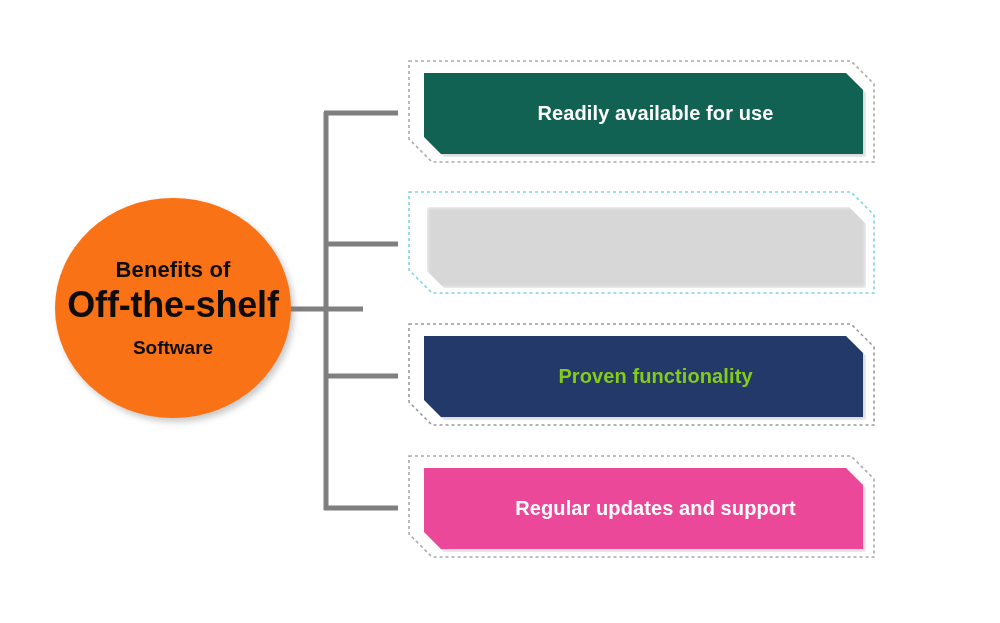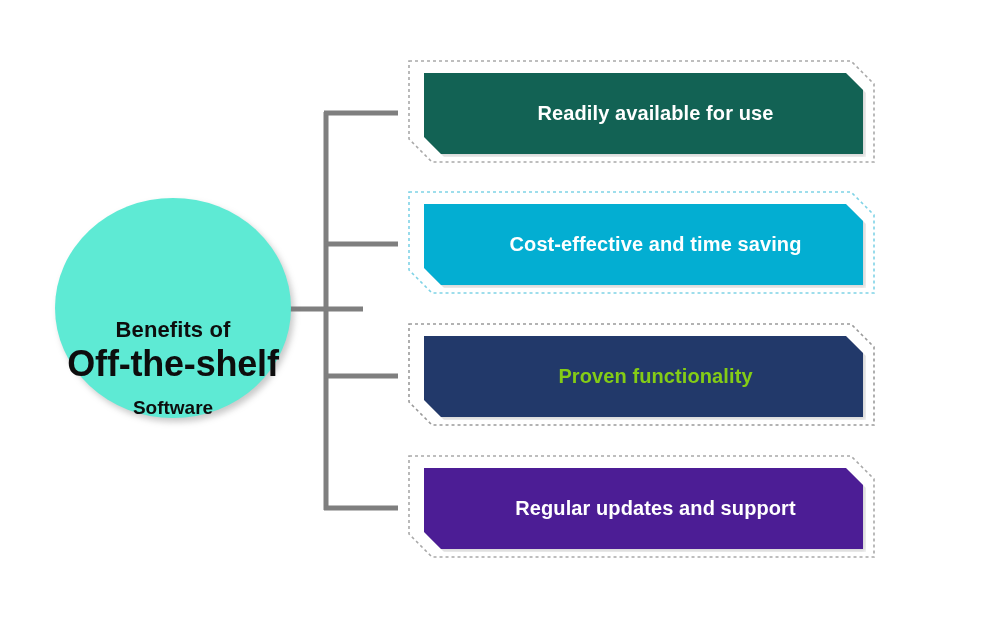--- a/index.html
+++ b/index.html
@@ -129,59 +129,56 @@
 
     <line x1="324" y1="113" x2="398" y2="113" stroke="#7f7f7f" stroke-width="5"></line>
 
     <line x1="324" y1="244" x2="398" y2="244" stroke="#7f7f7f" stroke-width="5"></line>
 
     <line x1="324" y1="376" x2="398" y2="376" stroke="#7f7f7f" stroke-width="5"></line>
 
     <line x1="324" y1="508" x2="398" y2="508" stroke="#7f7f7f" stroke-width="5"></line>
   </svg>
 
-  <div class="circle-node" style="background: #5eead4; color: rgb(13, 13, 13); justify-content: flex-end;">
+  <div class="circle-node" style="background: #f97316; color: rgb(13, 13, 13);">
     <span class="circle-line-1">Benefits of</span>
     <span class="circle-line-2">Off-the-shelf</span>
     <span class="circle-line-3">Software</span>
   </div>
 
   <div class="branch" style="top:60px; height:103px;">
     <svg class="outline-svg" viewBox="0 0 467 103" preserveAspectRatio="none">
       <polygon points="1,1 443,1 466,24 466,102 24,102 1,79" fill="none" stroke="#a9a9a9" stroke-width="1.6" stroke-dasharray="3,3" vector-effect="non-scaling-stroke"></polygon>
     </svg>
     <div class="chevron-shadow"></div>
     <div class="chevron" style="background: rgb(18, 98, 84); color: rgb(255, 255, 255);">
       <span class="chevron-label">Readily available for use</span>
     </div>
   </div>
 
   <div class="branch" style="top:191px; height:103px;">
     <svg class="outline-svg" viewBox="0 0 467 103" preserveAspectRatio="none">
       <polygon points="1,1 443,1 466,24 466,102 24,102 1,79" fill="none" stroke="#7fd3e6" stroke-width="1.6" stroke-dasharray="3,3" vector-effect="non-scaling-stroke"></polygon>
     </svg>
     <div class="chevron-shadow"></div>
-    <div class="chevron" style="background: rgb(3, 174, 210); color: rgb(255, 255, 255);">
-      <span class="chevron-label">Cost-effective and time saving</span>
-    </div>
   </div>
 
   <div class="branch" style="top:323px; height:103px;">
     <svg class="outline-svg" viewBox="0 0 467 103" preserveAspectRatio="none">
       <polygon points="1,1 443,1 466,24 466,102 24,102 1,79" fill="none" stroke="#9b9b9b" stroke-width="1.6" stroke-dasharray="3,3" vector-effect="non-scaling-stroke"></polygon>
     </svg>
     <div class="chevron-shadow"></div>
     <div class="chevron" style="background: rgb(34, 57, 106); color: #84cc16;">
       <span class="chevron-label">Proven functionality</span>
     </div>
   </div>
 
   <div class="branch" style="top:455px; height:103px;">
     <svg class="outline-svg" viewBox="0 0 467 103" preserveAspectRatio="none">
       <polygon points="1,1 443,1 466,24 466,102 24,102 1,79" fill="none" stroke="#a9a9a9" stroke-width="1.6" stroke-dasharray="3,3" vector-effect="non-scaling-stroke"></polygon>
     </svg>
     <div class="chevron-shadow"></div>
-    <div class="chevron" style="background: #4c1d95; color: rgb(255, 255, 255);">
+    <div class="chevron" style="background: #ec4899; color: rgb(255, 255, 255);">
       <span class="chevron-label">Regular updates and support</span>
     </div>
   </div>
 
 </div>
 
 </body></html>

